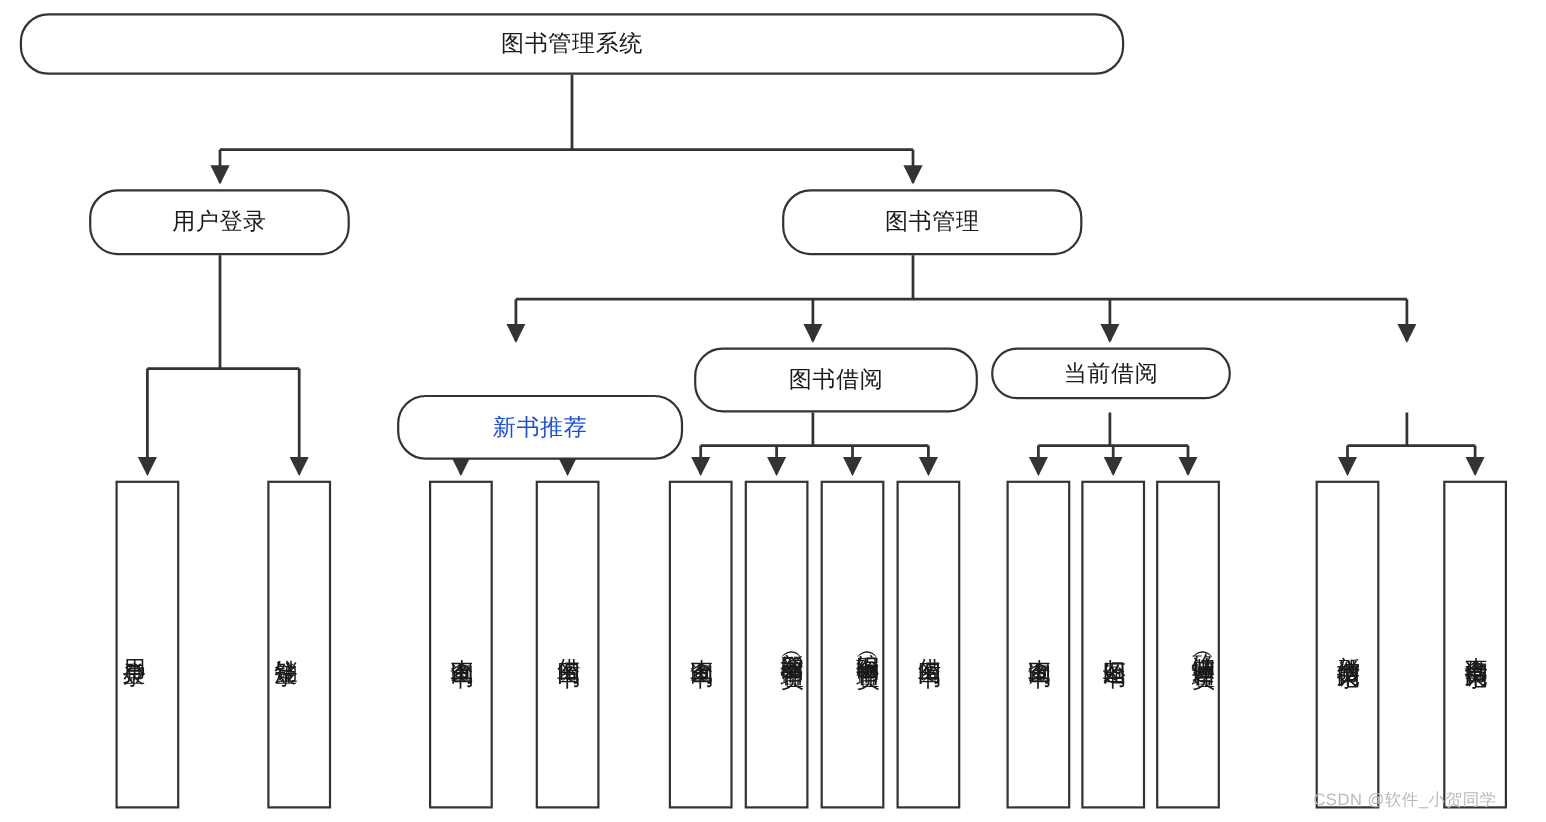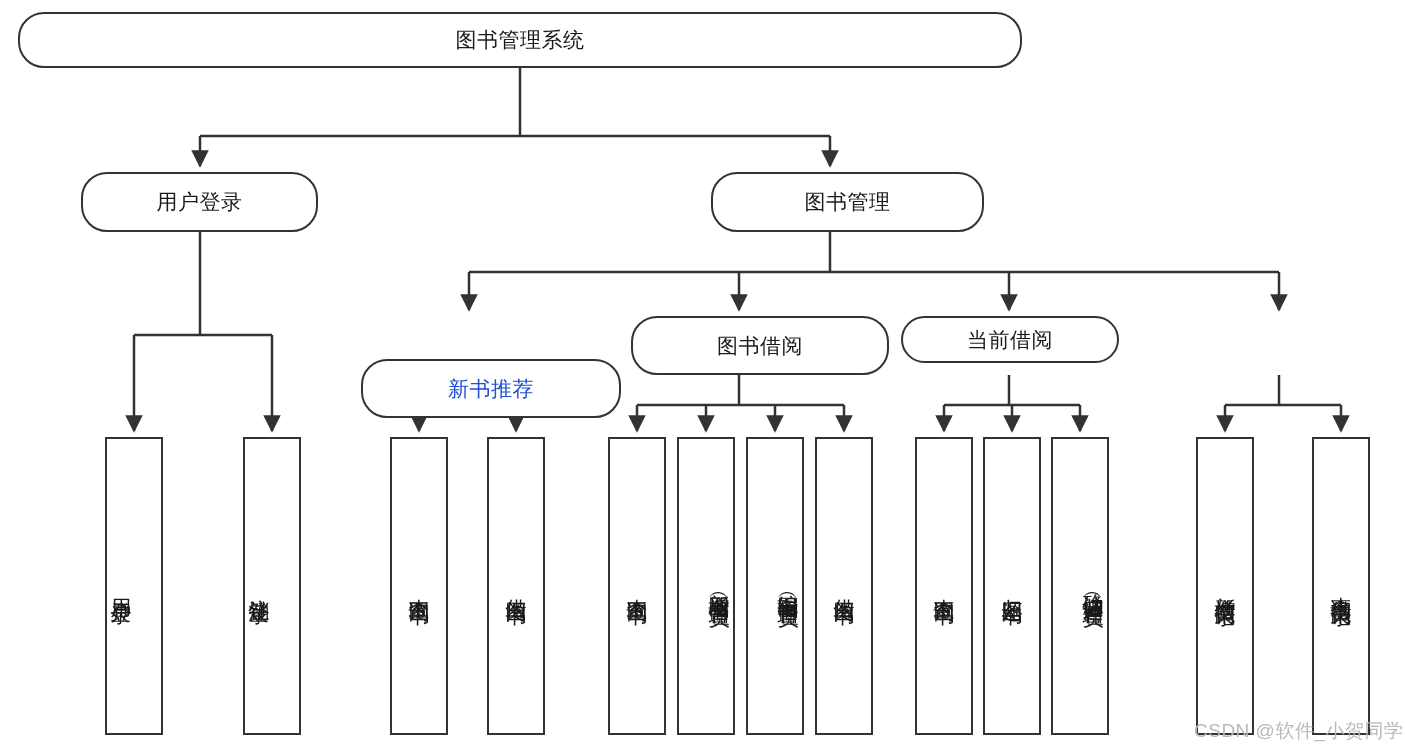--- a/index.html
+++ b/index.html
@@ -54,21 +54,21 @@
     align-items: flex-start;
   }
   .node.vertical.align-bottom {
     align-items: flex-end;
   }
   .node.vertical.align-center {
     align-items: center;
   }
   .watermark {
     position: absolute;
-    font-size: 19px;
+    font-size: 15px;
     color: #b9b9b9;
     white-space: nowrap;
     letter-spacing: 0.5px;
   }
 </style>
 </head>
 <body>
 
 <div id="diagram-root">
 

